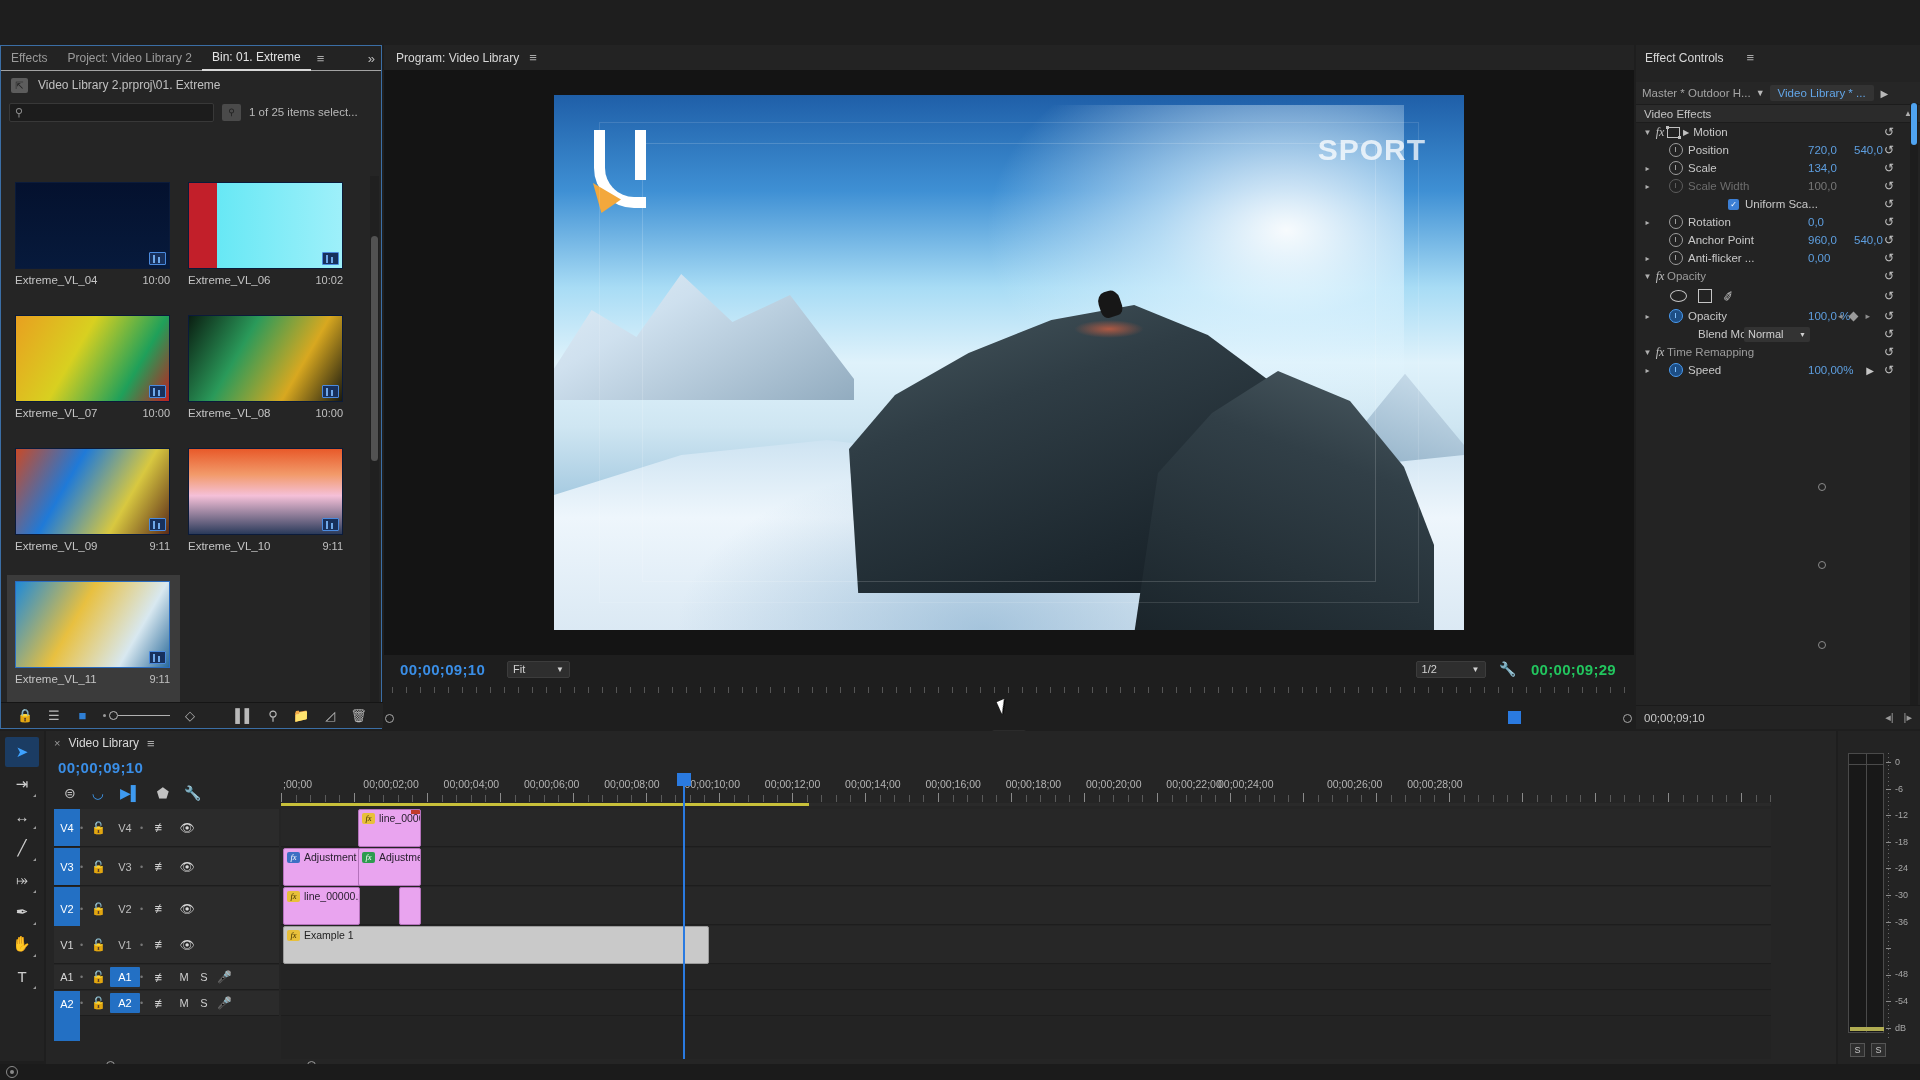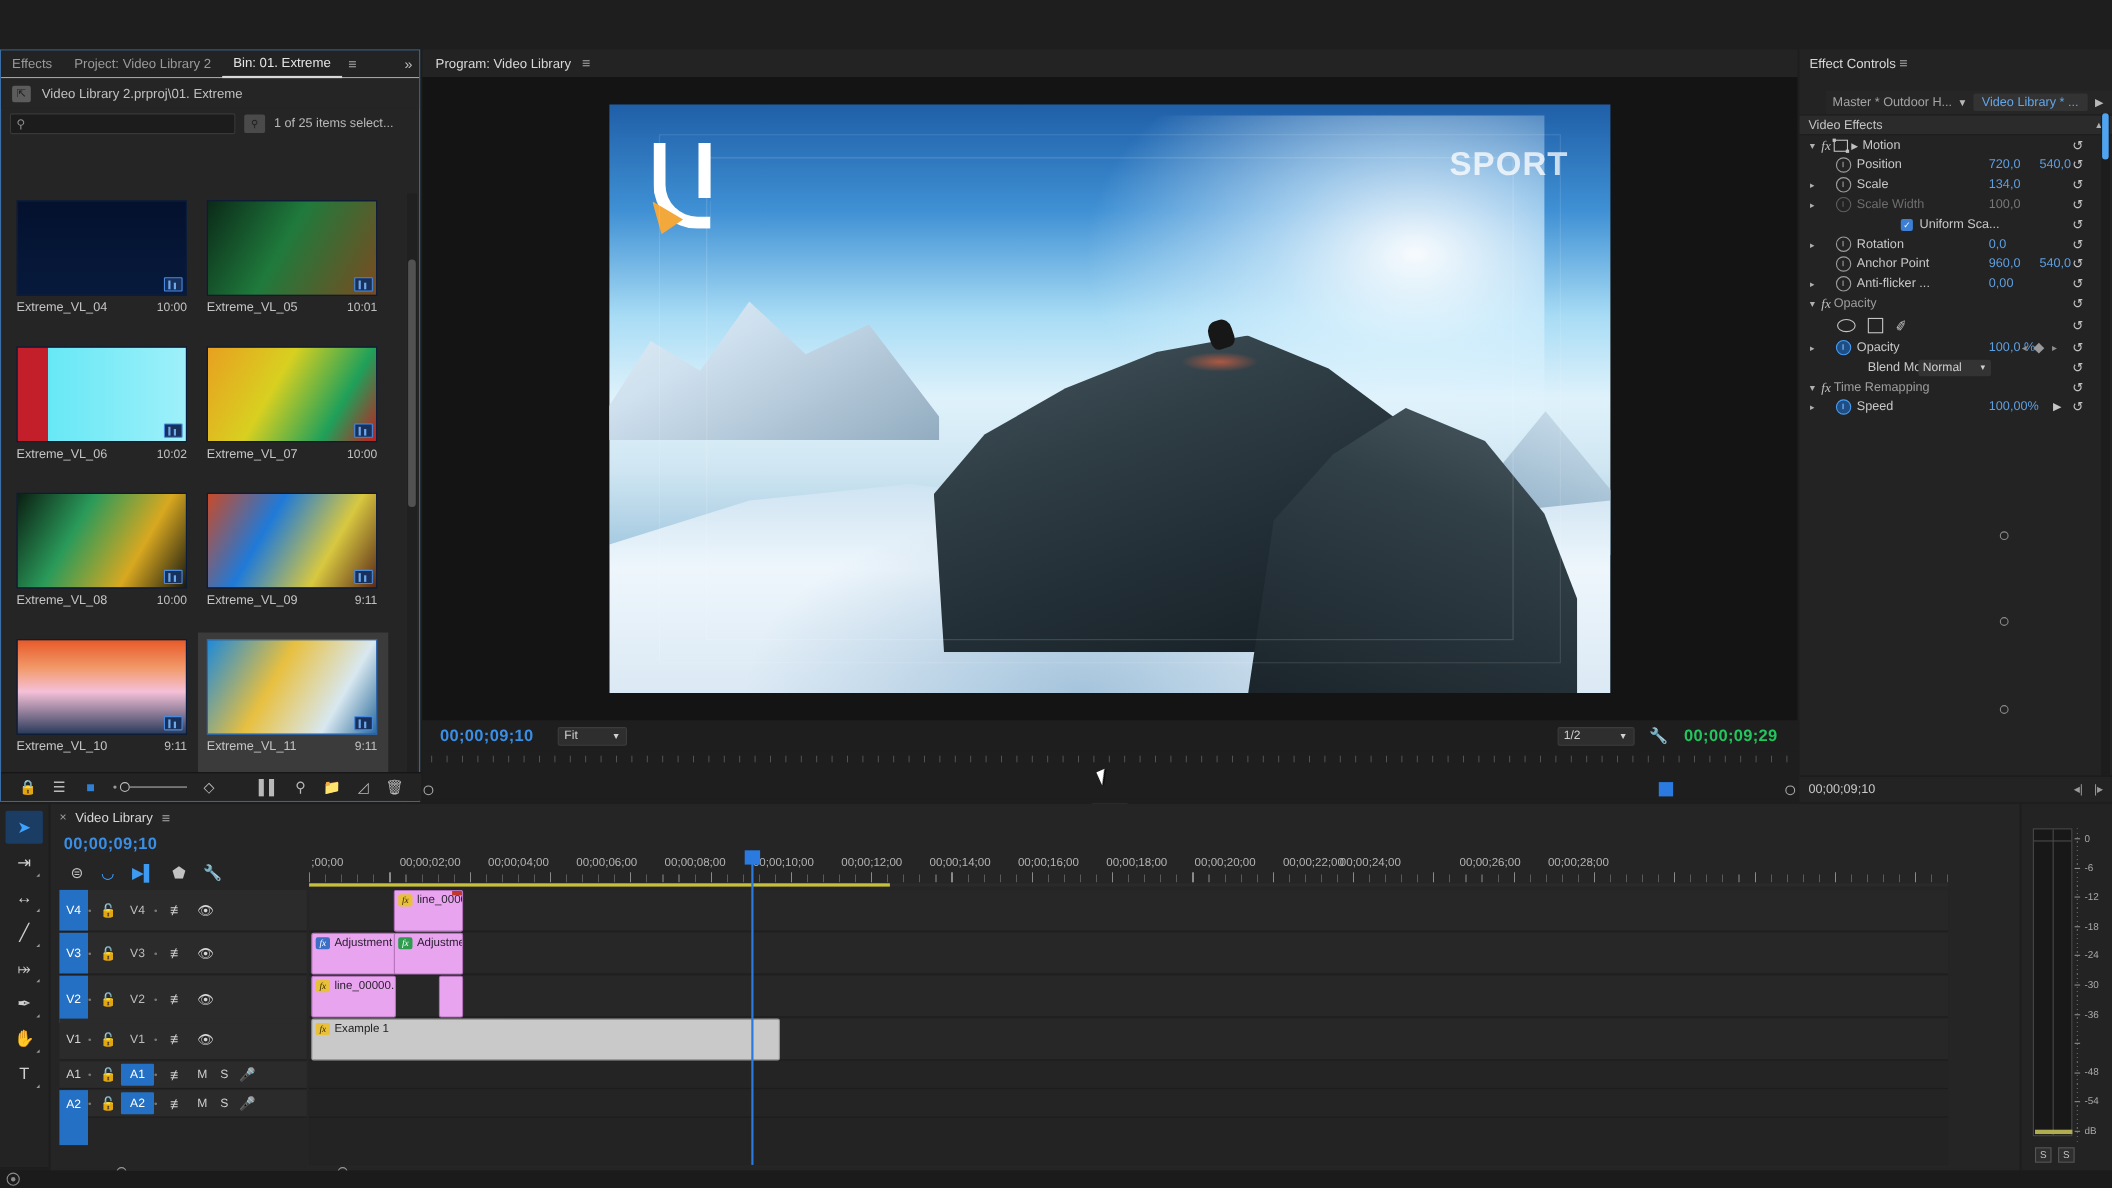--- a/index.html
+++ b/index.html
@@ -284,25 +284,25 @@
   .tbtn.active { background:#2b2b2b; border-radius:2px; }
   .plus-btn {
     position:absolute; right: 14px; color:#c9c9c9; font-size:16px;
   }
 
   
   .fx-panel {
     position:absolute; left:1636px; top:45px; width:284px; height:684px;
     background:#232323;
   }
-  .fx-tabs { height:25px; display:flex; align-items:center; padding-left:9px; gap:3px; }
+  .fx-tabs { height:25px; display:flex; align-items:center; padding-left:9px; gap:23px; }
   .fx-title { font-size:12px; color:#d8d8d8; }
   .fx-clipbar {
     height:22px; display:flex; align-items:center; gap:5px; padding:0 6px;
-    background:#262626; margin-top:12px;margin-left:24px;
+    background:#262626; margin-top:12px;
   }
   .fx-master { font-size:11.5px; color:#a4a4a4; white-space:nowrap; }
   .fx-caret { color:#b8b8b8; font-size:9px; }
   .fx-seq {
     background:#333; border-radius:2px; padding:2px 8px; font-size:11.5px;
     color:#63a6e8; white-space:nowrap;
   }
   .fx-play { color:#b8b8b8; font-size:10px; margin-left:2px; }
   .fx-section {
     height:19px; display:flex; align-items:center; padding:0 8px;
@@ -552,29 +552,20 @@
 
     <div class="thumb-area">
       <div class="thumb-grid" id="thumbgrid">
           <div class="thumb-cell">
             <div class="thumb-img" style="background: linear-gradient(rgb(4, 17, 46) 0%, rgb(7, 26, 60) 100%);">
               <div class="badge-audio"></div>
             </div>
             <div class="thumb-meta">
               <span>Extreme_VL_04</span>
               <span class="thumb-dur">10:00</span>
-            </div>
-          </div>
-          <div class="thumb-cell">
-            <div class="thumb-img" style="background: linear-gradient(120deg, rgb(11, 42, 24) 0%, rgb(31, 122, 60) 45%, rgb(123, 74, 32) 100%);">
-              <div class="badge-audio"></div>
-            </div>
-            <div class="thumb-meta">
-              <span>Extreme_VL_05</span>
-              <span class="thumb-dur">10:01</span>
             </div>
           </div>
           <div class="thumb-cell">
             <div class="thumb-img" style="background: linear-gradient(90deg, rgb(194, 31, 42) 0%, rgb(194, 31, 42) 18%, rgb(103, 232, 245) 18%, rgb(158, 240, 250) 100%);">
               <div class="badge-audio"></div>
             </div>
             <div class="thumb-meta">
               <span>Extreme_VL_06</span>
               <span class="thumb-dur">10:02</span>
             </div>

